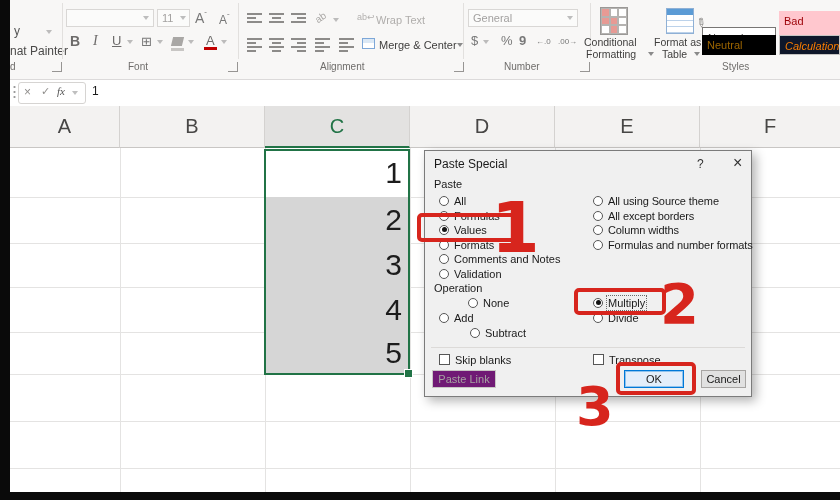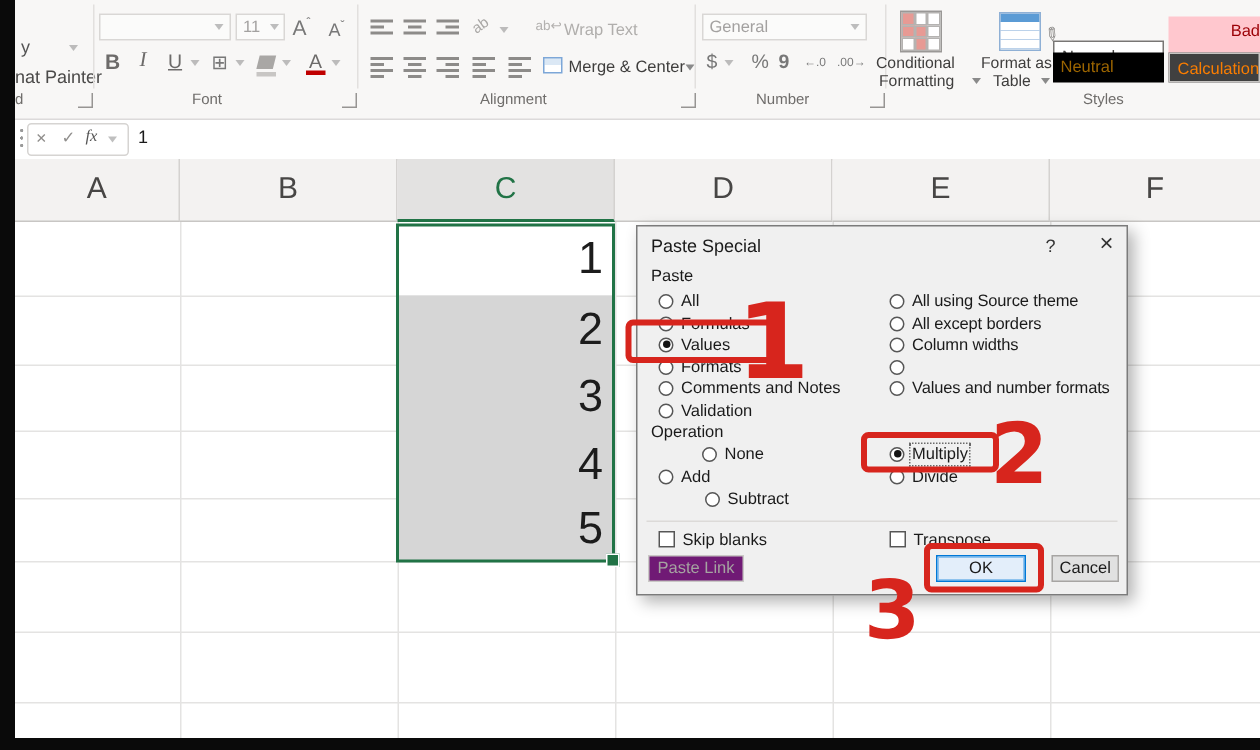--- a/index.html
+++ b/index.html
@@ -176,23 +176,23 @@
     <span class="abs" style="left:574px;top:36px;font-size:10.5px;color:#3f3e3d;"><span>Conditional</span></span>
     <span class="abs" style="left:576px;top:48px;font-size:10.5px;color:#3f3e3d;">Formatting</span>
     <span class="abs chev" style="left:638px;top:52px;"></span>
     <span class="abs faticon" style="left:656px;top:8px;"></span>
     <span class="abs" style="left:686px;top:16px;font-size:12px;color:#8a8886;transform:rotate(40deg);">✎</span>
     <span class="abs" style="left:644px;top:36px;font-size:10.5px;color:#3f3e3d;"><span>Format as</span></span>
     <span class="abs" style="left:652px;top:48px;font-size:10.5px;color:#3f3e3d;"></span>
     <span class="abs" style="left:652px;top:48px;font-size:10.5px;color:#3f3e3d;">Table</span>
     <span class="abs chev" style="left:684px;top:52px;"></span>
     <div class="abs chip" style="left:692px;top:11px;width:74px;height:20px;background:#fff;border:1px solid #787674;color:#3f3e3d;margin-top:16px;">Normal</div>
-    <div class="abs chip" style="left:769px;top:11px;width:61px;height:36px;background:#ffc7ce;color:#9c0006;text-align:right;">Bad</div>
+    <div class="abs chip" style="left:769px;top:11px;width:61px;height:36px;background:#ffc7ce;color:#9c0006;">Bad</div>
     <div class="abs chip" style="left:692px;top:35px;width:74px;height:20px;background:#000000;color:#9c6500;">Neutral</div>
-    <div class="abs chip" style="left:769px;top:35px;width:61px;height:20px;background:#404040;border:1px solid #c6c4c2;color:#fa7d00;">Calculation</div>
+    <div class="abs chip" style="left:769px;top:35px;width:61px;height:20px;background:#0f172a;border:1px solid #c6c4c2;color:#fa7d00;font-style:italic;">Calculation</div>
     <span class="abs glabel" style="left:712px;top:61px;">Styles</span>
   </div>
 
   <div id="fbar" class="abs">
     <span class="abs grip" style="left:3px;top:5px;"></span>
     <div class="abs" style="left:8px;top:2px;width:66px;height:20px;border:1px solid #d6d4d2;border-radius:3px;background:#fff;">
       <span class="abs" style="left:5px;top:2px;font-size:12px;color:#908e8c;">×</span>
       <span class="abs" style="left:22px;top:2px;font-size:11px;color:#908e8c;">✓</span>
       <span class="abs" style="left:38px;top:2px;font-size:11px;font-style:italic;font-family:'Liberation Serif',serif;color:#555;">fx</span>
       <span class="abs chev dim" style="left:53px;top:8px;"></span>
@@ -271,24 +271,21 @@
     <div class="rrow" style="left:168px;top:58px;letter-spacing:-0.1px;">
         <i class="rad"></i>
         <span>All except borders</span>
       </div>
     <div class="rrow" style="left:168px;top:72px;letter-spacing:-0.1px;">
         <i class="rad"></i>
         <span>Column widths</span>
       </div>
     <div class="rrow" style="left:168px;top:87px;letter-spacing:-0.1px;">
         <i class="rad"></i>
-      </div>
-    <div class="rrow" style="left:168px;top:101px;letter-spacing:-0.1px;">
-        <i class="rad"></i>
-        <span>Values and number formats</span>
+        <span>Formulas and number formats</span>
       </div>
 
     <span class="abs" style="left:9px;top:131px;">Operation</span>
 
     <div class="rrow" style="left:14px;top:145px;padding-left:29px;">
         <i class="rad"></i>
         <span>None</span>
       </div>
     <div class="rrow" style="left:14px;top:160px;">
         <i class="rad"></i>

